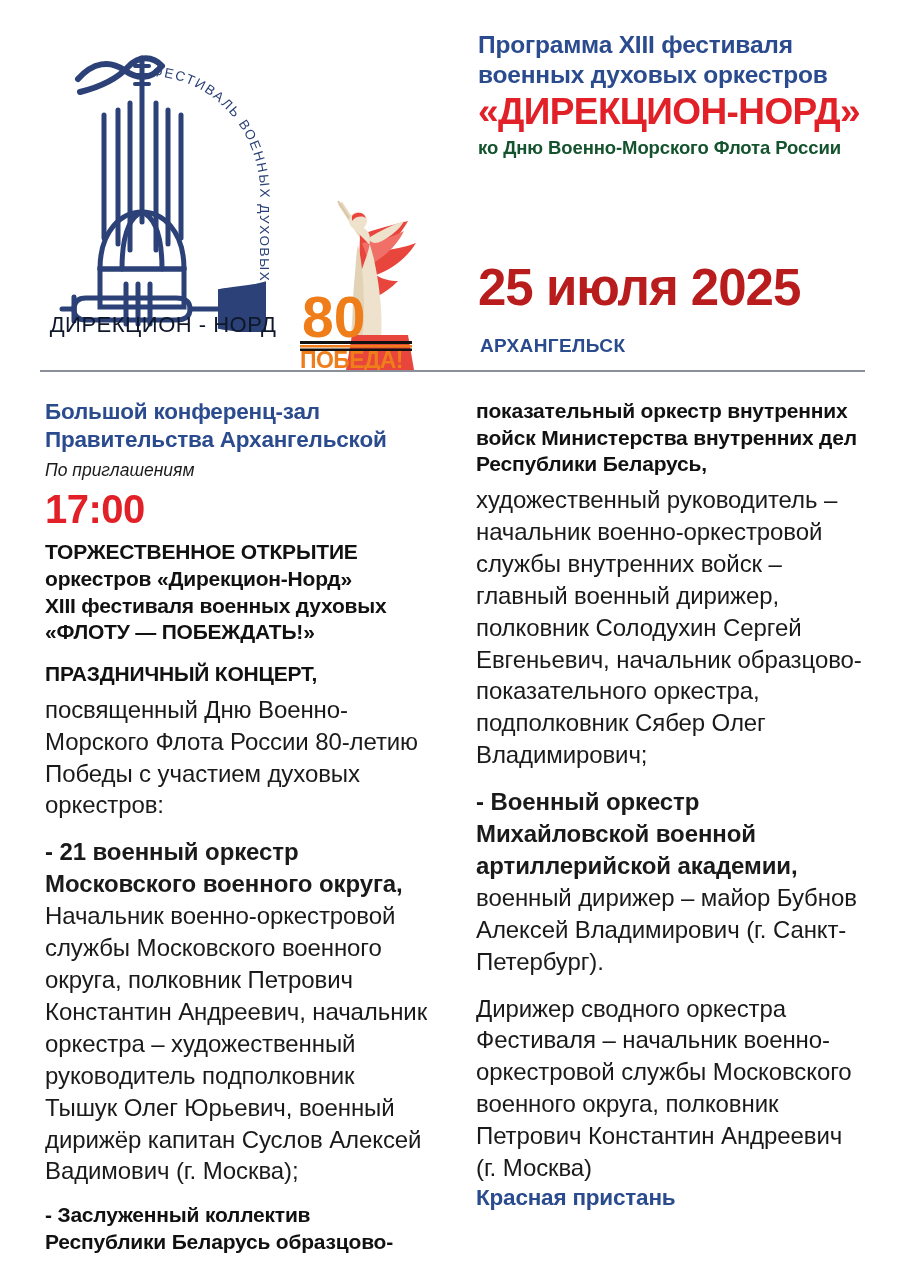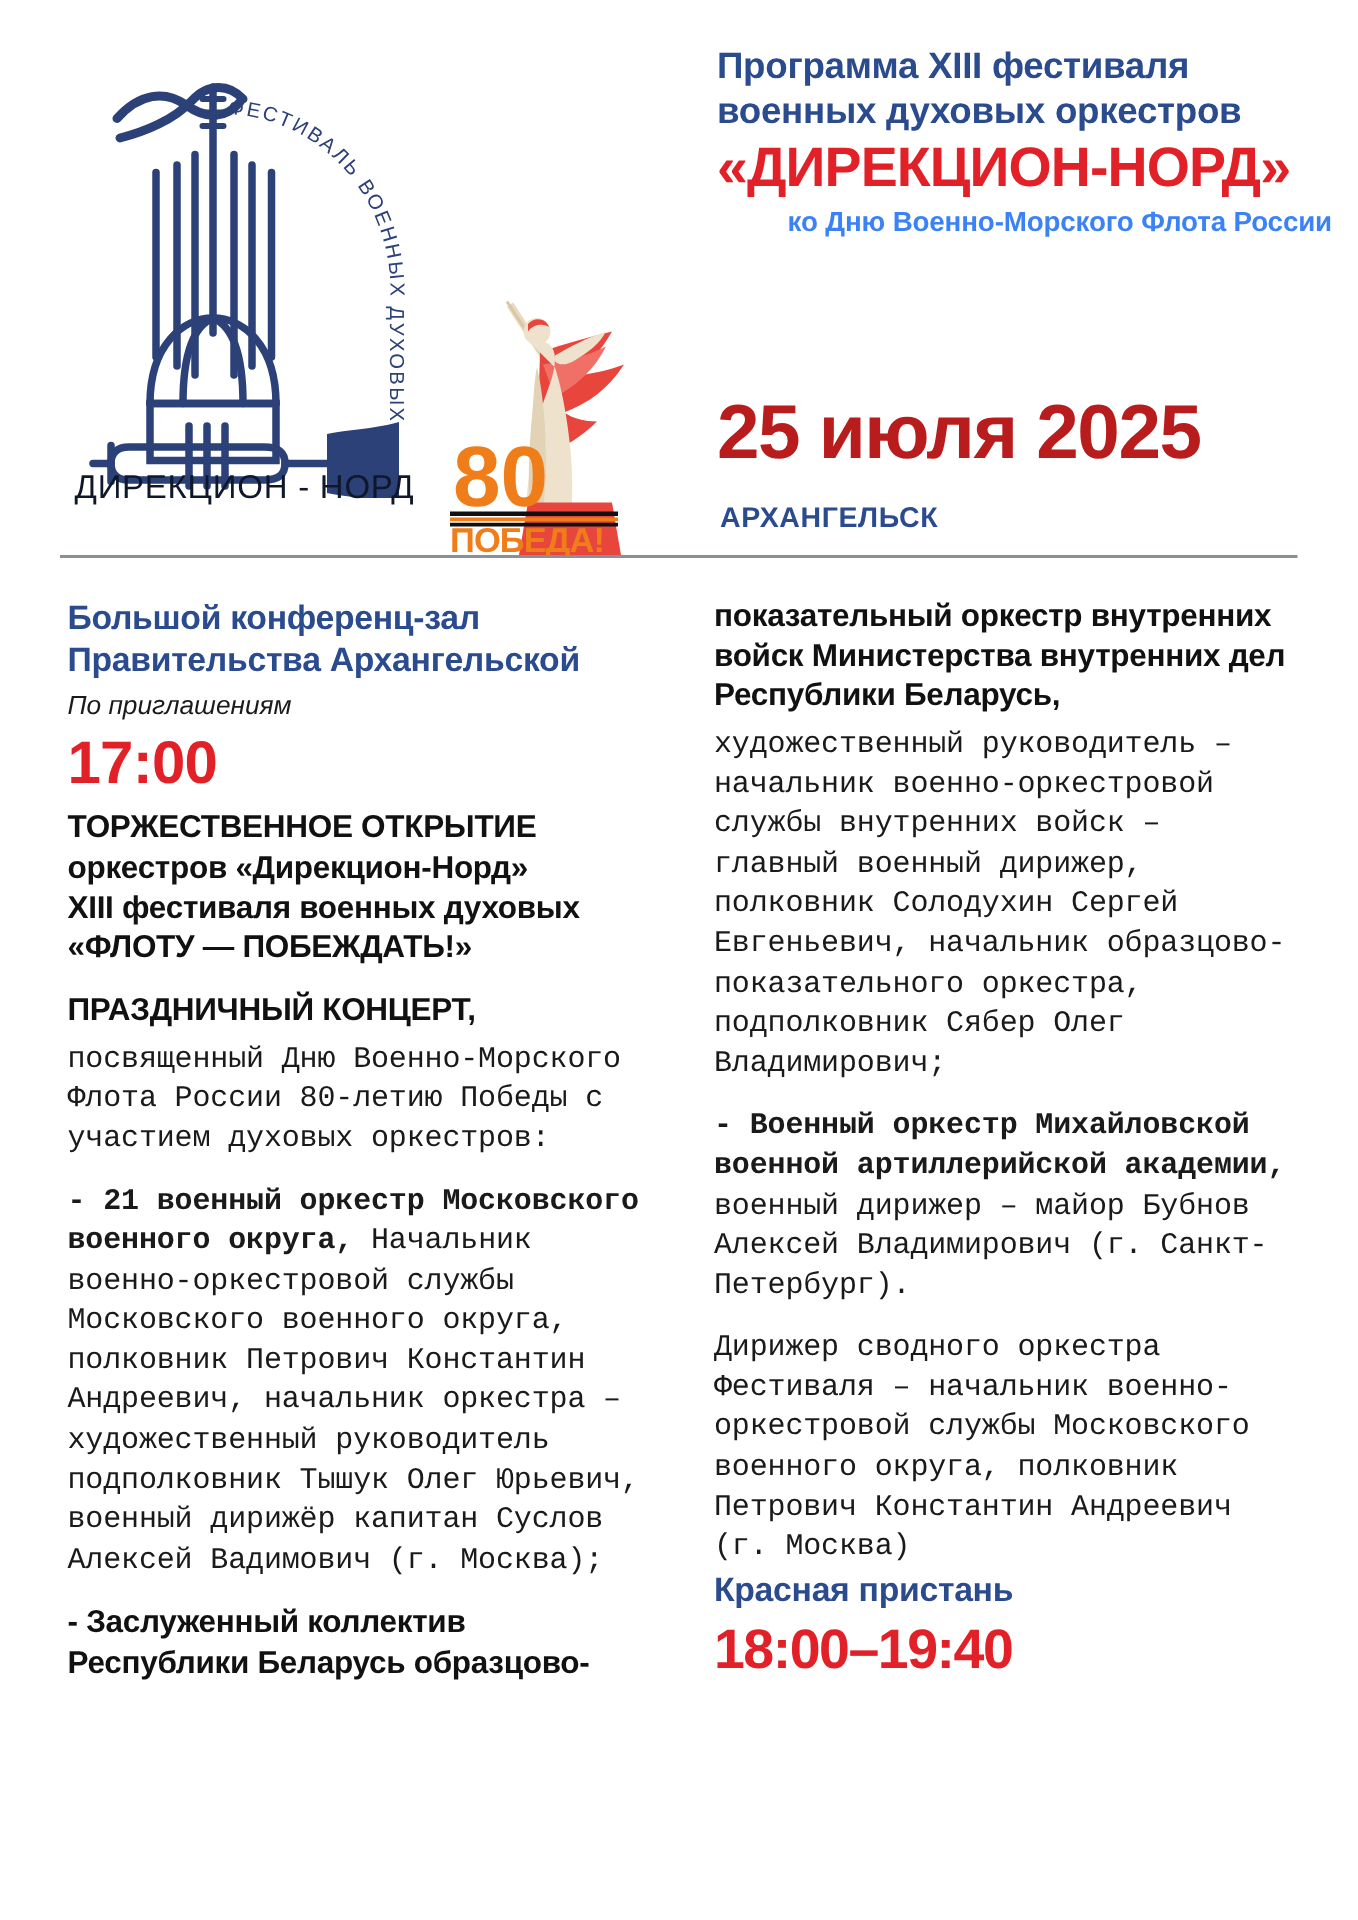--- a/index.html
+++ b/index.html
@@ -32,22 +32,22 @@
   .head-text{position:absolute;left:478px;top:30px;width:410px;}
   .prog-line{
     font-size:24.5px;line-height:1.22;font-weight:bold;color:#2b4b8f;
     letter-spacing:-.2px;
   }
   .dn-title{
     font-size:37px;line-height:1.06;font-weight:bold;color:#e12027;
     letter-spacing:-.6px;margin-top:2px;white-space:nowrap;
   }
   .sub-line{
-    font-size:18.5px;line-height:1.25;font-weight:bold;color:#3b82f6;
-    margin-top:5px;letter-spacing:-.1px;white-space:nowrap;text-align:right;
+    font-size:18.5px;line-height:1.25;font-weight:bold;color:#14532d;
+    margin-top:5px;letter-spacing:-.1px;white-space:nowrap;
   }
   .date-big{
     position:absolute;left:478px;top:262px;
     font-size:51px;line-height:1;font-weight:bold;color:#b91c1c;
     letter-spacing:-1px;white-space:nowrap;
   }
   .city{
     position:absolute;left:480px;top:335px;
     font-size:19px;font-weight:bold;color:#2b4b8f;letter-spacing:.4px;
   }
@@ -79,23 +79,22 @@
   .time-red.wide{font-size:37px;letter-spacing:-1px;}
   .blk-caps{
     color:#111;font-weight:bold;font-size:21px;line-height:1.27;
     letter-spacing:-.2px;margin-top:9px;
   }
   .blk-bold{
     color:#111;font-weight:bold;font-size:21px;line-height:1.27;
     letter-spacing:-.2px;
   }
   .body-txt{
-    color:#1a1a1a;font-weight:400;font-size:20px;line-height:1.33;
+    color:#1a1a1a;font-weight:400;font-size:24px;line-height:1.33;
     letter-spacing:-.1px;
-    font-family:Liberation Mono, monospace;
   }
   .body-txt b{font-weight:bold;}
   .gap-s{margin-top:6px;}
   .gap-m{margin-top:15px;}
   .gap-l{margin-top:20px;}
   .festline{
     color:#111;font-weight:bold;font-size:21px;line-height:1.2;
     letter-spacing:-.2px;margin-top:6px;white-space:nowrap;
   }
 </style>
@@ -234,17 +233,16 @@
       <p class="body-txt gap-s">художественный руководитель – начальник военно-оркестровой службы внутренних войск – главный военный дирижер, полковник Солодухин Сергей Евгеньевич, начальник образцово-показательного оркестра, подполковник Сябер Олег Владимирович;</p>
 
       <p class="body-txt gap-m">
         <b>- Военный оркестр Михайловской военной артиллерийской академии,</b><span> военный дирижер – майор Бубнов Алексей Владимирович (г. Санкт-Петербург).</span>
       </p>
 
       <p class="body-txt gap-m">Дирижер сводного оркестра Фестиваля – начальник военно-оркестровой службы Московского военного округа, полковник Петрович Константин Андреевич (г. Москва)</p>
 
       <p class="blue-head">Красная пристань</p>
 
-      <p class="time-red wide">18:00–19:40</p>
     </div>
 
   </div>
 </div>
 
 </body></html>

